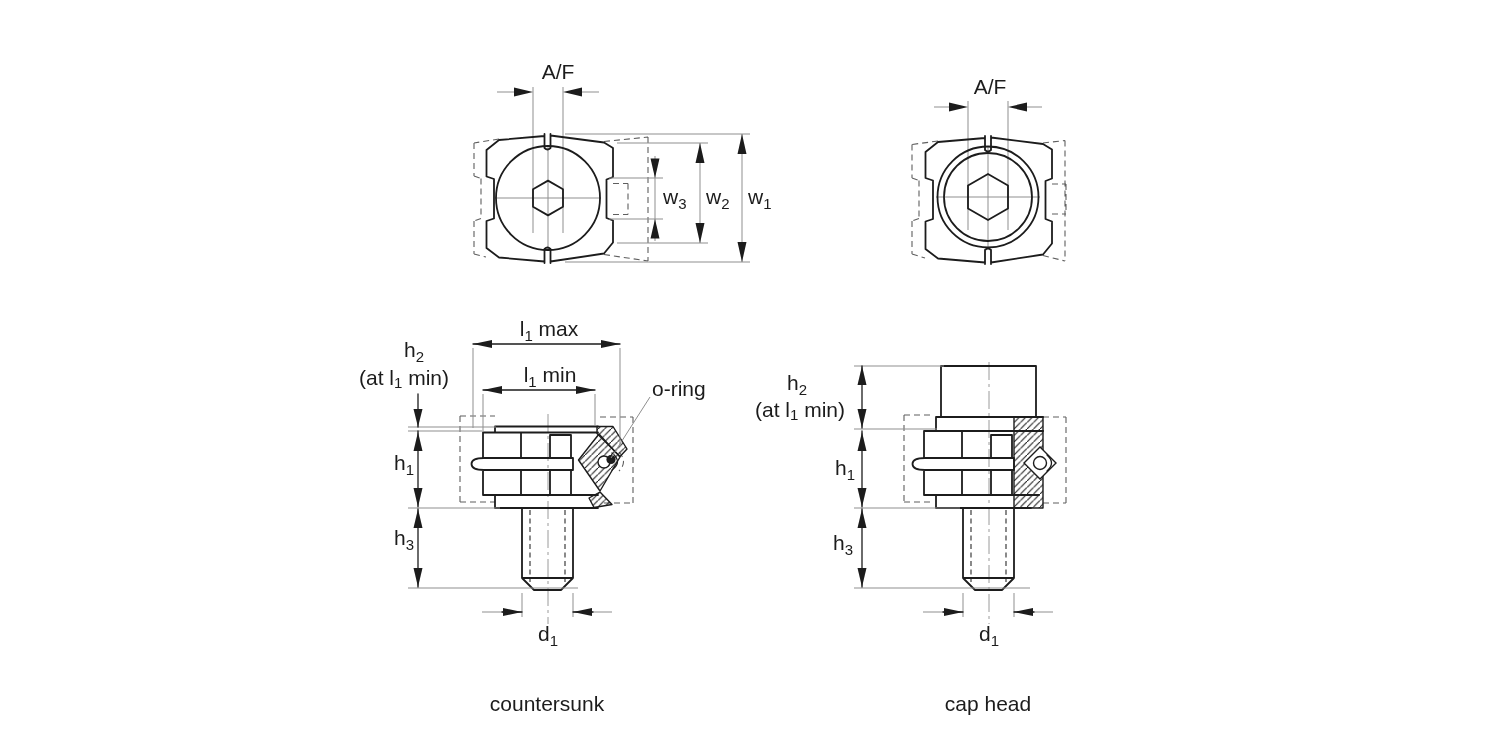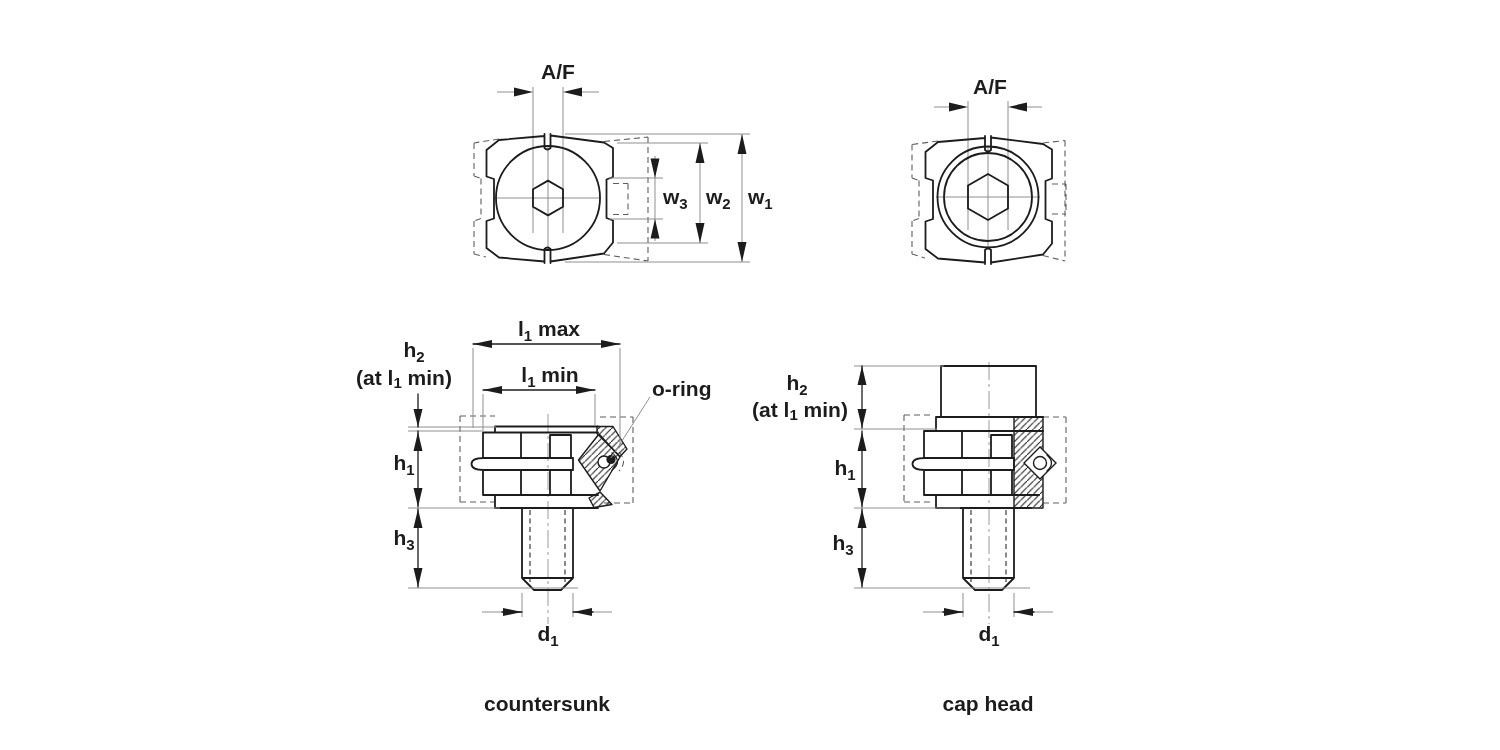--- a/index.html
+++ b/index.html
@@ -1,17 +1,17 @@
 <!DOCTYPE html>
 <html><head>
 <meta charset="utf-8">
 <style>
   html,body { margin:0; padding:0; background:#ffffff; }
   .stage { position:relative; width:1500px; height:750px; background:#ffffff; overflow:hidden;
-           font-family:"Liberation Sans", sans-serif;font-weight:bold; }
+           font-family:"Liberation Sans", sans-serif; }
   svg text { font-family:"Liberation Sans", sans-serif; font-size:21px; fill:#1c1c1c; }
   svg .sub { font-size:15px; }
   .ln   { stroke:#1c1c1c; stroke-width:1.8; fill:none; stroke-linecap:round; stroke-linejoin:round; }
   .lnm  { stroke:#1c1c1c; stroke-width:1.3; fill:none; stroke-linecap:round; }
   .thin { stroke:#8f8f8f; stroke-width:1;   fill:none; }
   .dash { stroke:#5f5f5f; stroke-width:1.1; fill:none; stroke-dasharray:6 4; }
   .dashd{ stroke:#2a2a2a; stroke-width:1.1; fill:none; stroke-dasharray:5 3.5; }
   .cl   { stroke:#9a9a9a; stroke-width:1;   fill:none; stroke-dasharray:18 4 3 4; }
   .arr  { fill:#1c1c1c; stroke:none; }
   .hat  { fill:url(#hatchP); stroke:#1c1c1c; stroke-width:1.4; stroke-linejoin:round; }

